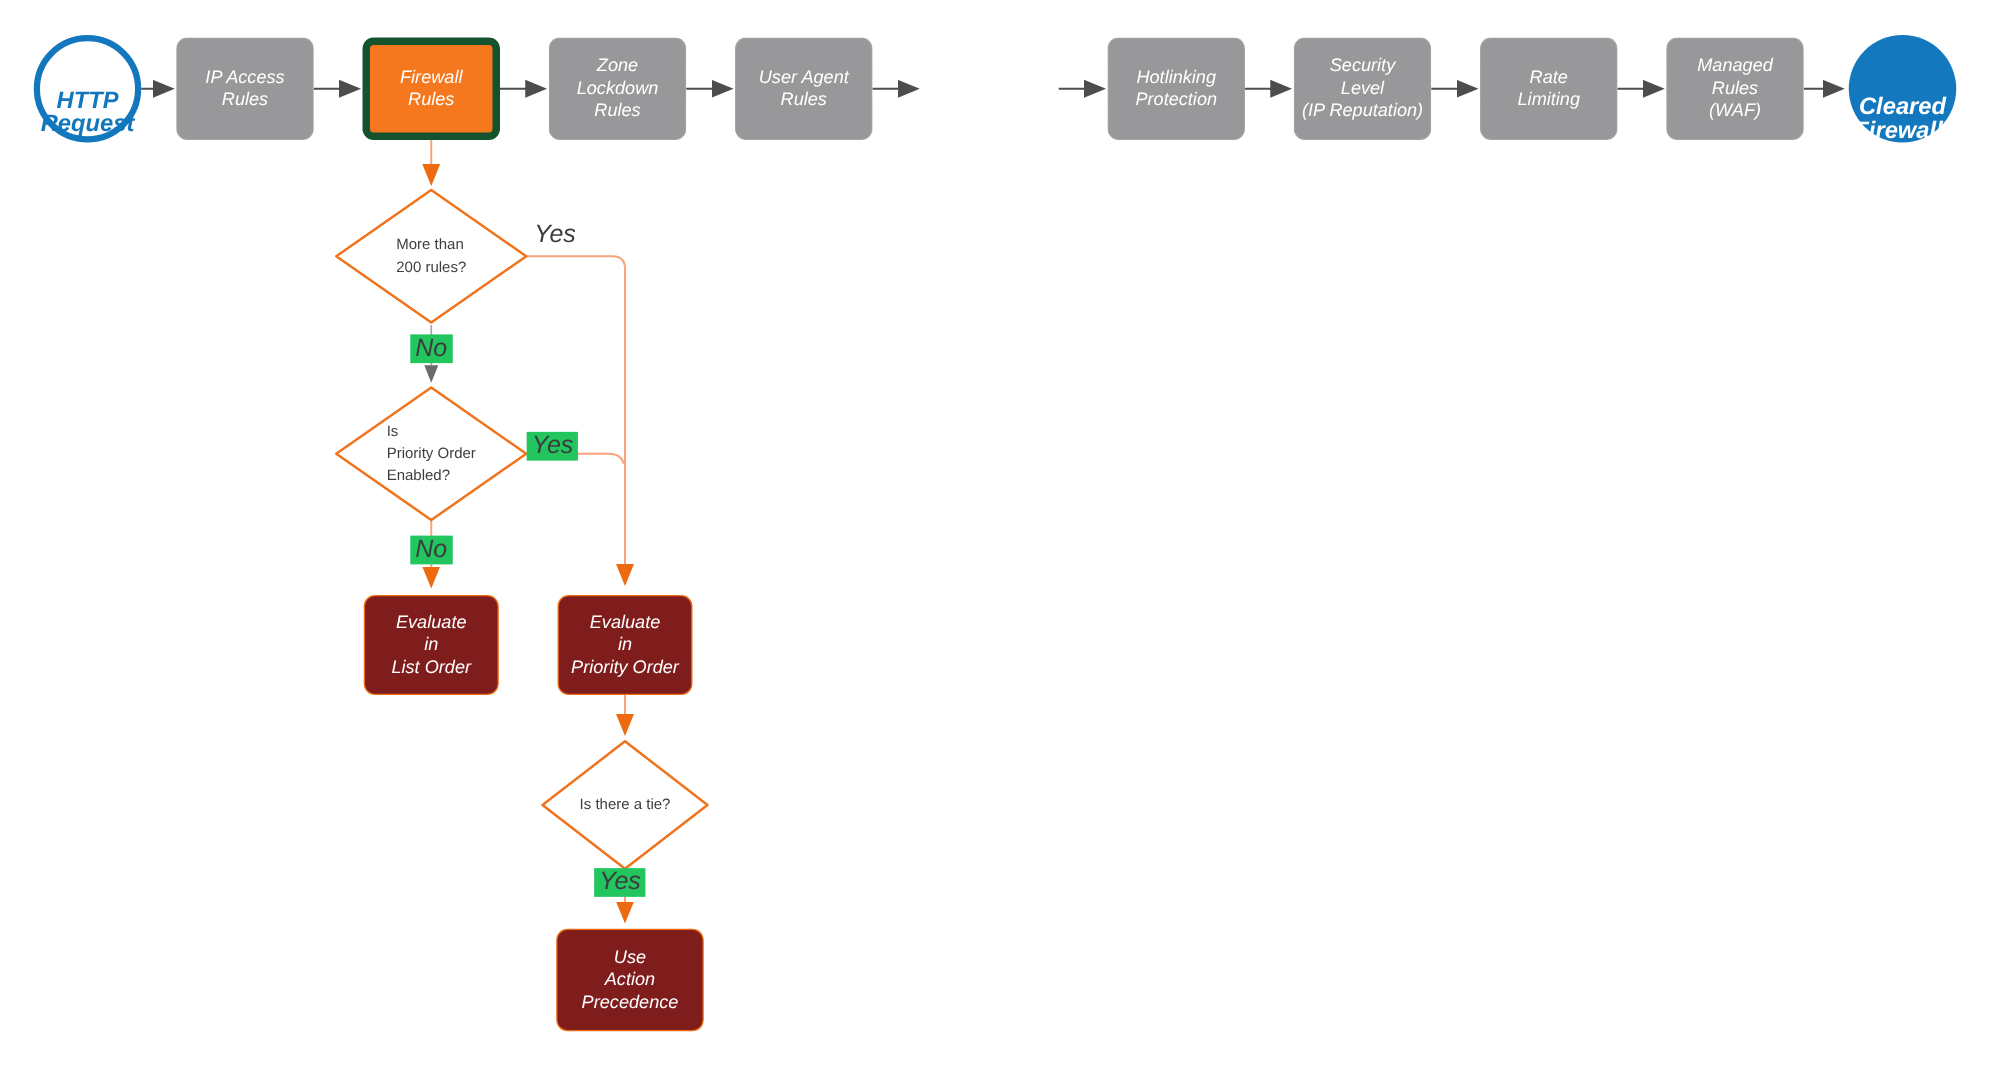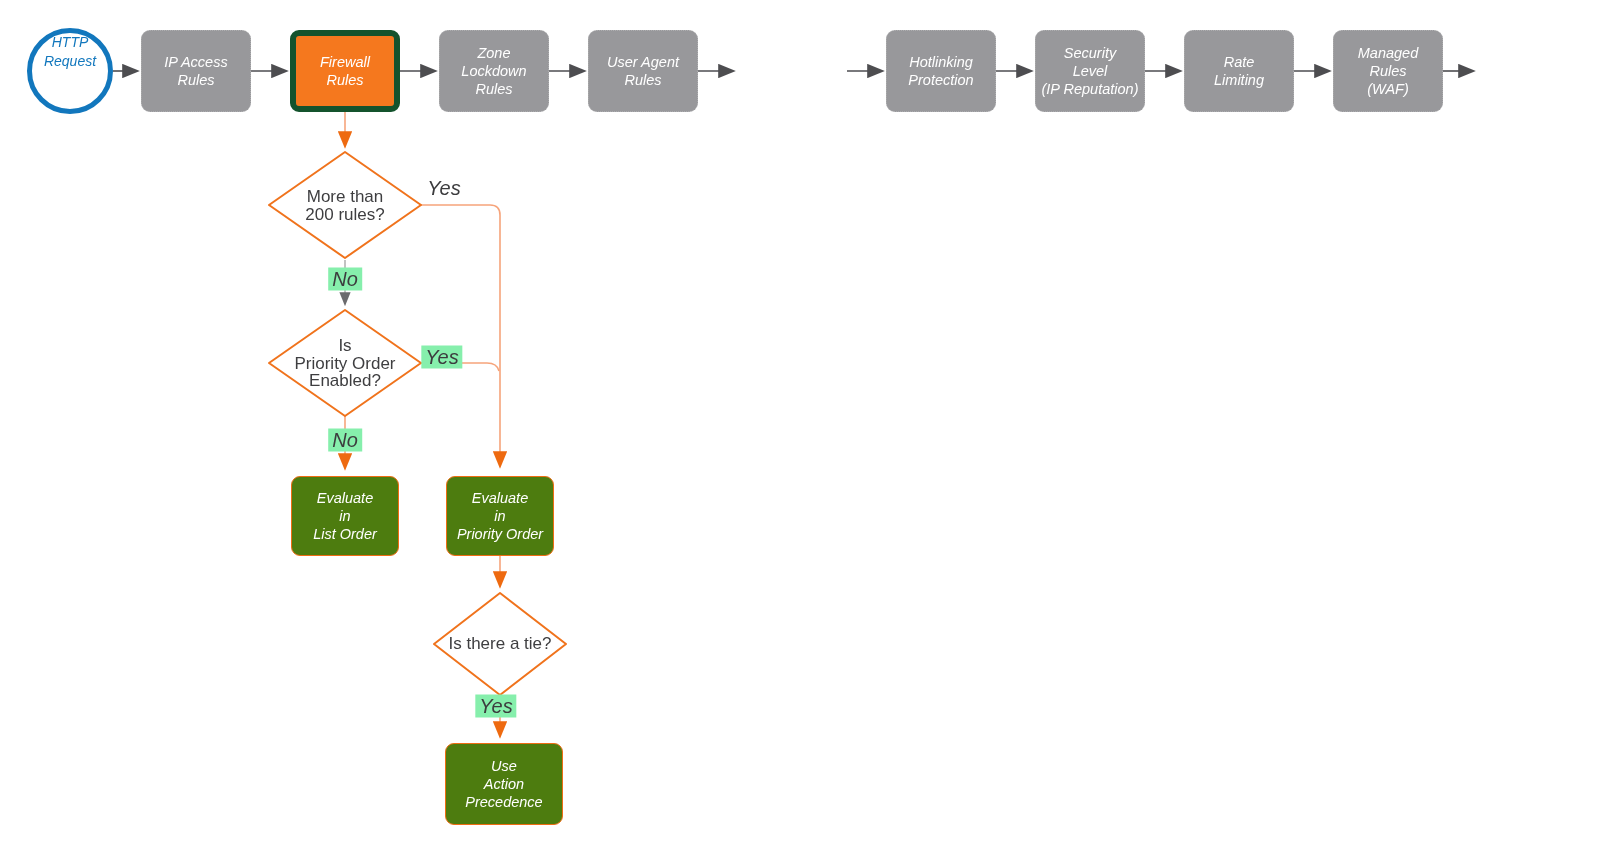--- a/index.html
+++ b/index.html
@@ -14,44 +14,44 @@
     background:#98989b; border:1px dotted #aeaeb0; border-radius:9px;
     color:#ffffff; font-style:italic; font-size:14.5px; line-height:18px;
     display:flex; align-items:center; justify-content:center; text-align:center;
     box-sizing:border-box;
   }
   .stage.orange { background:#f5781e; border:6px solid #14532d; }
   .lbl { white-space:pre-line; }
 
   .circle-node {
     position:absolute; border-radius:50%;
-    display:flex; align-items:flex-start; justify-content:center; text-align:center;
-    font-weight:normal; font-style:italic; font-size:14px; line-height:19px;
+    display:flex; align-items:flex-end; justify-content:center; text-align:center;
+    font-weight:bold; font-style:italic; font-size:19px; line-height:19px;
     box-sizing:border-box;
   }
   .start { left:27px; top:28px; width:86px; height:86px; background:#ffffff; border:5px solid #1277bd; color:#1277bd; }
   .end   { left:1479px; top:28px; width:86px; height:86px; background:#1478be; color:#ffffff; }
 
   .diamond-label {
-    position:absolute; transform:translate(-50%,-50%); text-align:center;
-    font-size:17px; line-height:17.5px; color:#3e3e40; white-space:pre-line;
+    position:absolute; transform:translate(-50%,-50%); text-align:left;
+    font-size:12px; line-height:17.5px; color:#3e3e40; white-space:pre-line;
   }
 
   .action {
-    position:absolute; width:108px; background:#4d7c0f; border:1px solid #ef6d13;
+    position:absolute; width:108px; background:#7f1d1d; border:1px solid #ef6d13;
     border-radius:9px; color:#ffffff; font-style:italic; font-size:14.5px; line-height:18px;
     display:flex; align-items:center; justify-content:center; text-align:center;
     box-sizing:border-box;
   }
 
   .edge-label {
     position:absolute; transform:translate(-50%,-50%);
     font-style:italic; font-size:20px; color:#3c3c3e;
   }
-  .edge-label.bg { background:#86efac; padding:0 4px; }
+  .edge-label.bg { background:#22c55e; padding:0 4px; }
 </style>
 </head>
 <body>
 
 <div class="canvas">
 
   <svg class="wires" viewBox="0 0 1600 858" xmlns="http://www.w3.org/2000/svg">
     <defs>
       <marker id="mDark" markerWidth="11" markerHeight="9" refX="8" refY="4.5" orient="auto">
         <path d="M0,0 L11,4.5 L0,9 Z" fill="#4d4d50"></path>
@@ -84,20 +84,24 @@
     <path d="M500,695 V734" stroke="#f6a47b" stroke-width="1.6" fill="none" marker-end="url(#mOrange)"></path>
 
     <polygon points="345,152 421,205 345,258 269,205" fill="#ffffff" stroke="#f0731c" stroke-width="2" stroke-linejoin="round"></polygon>
     <polygon points="345,310 421,363 345,416 269,363" fill="#ffffff" stroke="#f0731c" stroke-width="2" stroke-linejoin="round"></polygon>
     <polygon points="500,593 566,644 500,695 434,644" fill="#ffffff" stroke="#f0731c" stroke-width="2" stroke-linejoin="round"></polygon>
   </svg>
 
   <div class="circle-node start">
     <span class="lbl">HTTP
 Request</span>
+  </div>
+  <div class="circle-node end">
+    <span class="lbl">Cleared
+Firewall!</span>
   </div>
 
   <div class="stage" style="left:141px">
     <span class="lbl">IP Access
 Rules</span>
   </div>
   <div class="stage orange" style="left:290px">
     <span class="lbl">Firewall
 Rules</span>
   </div>

